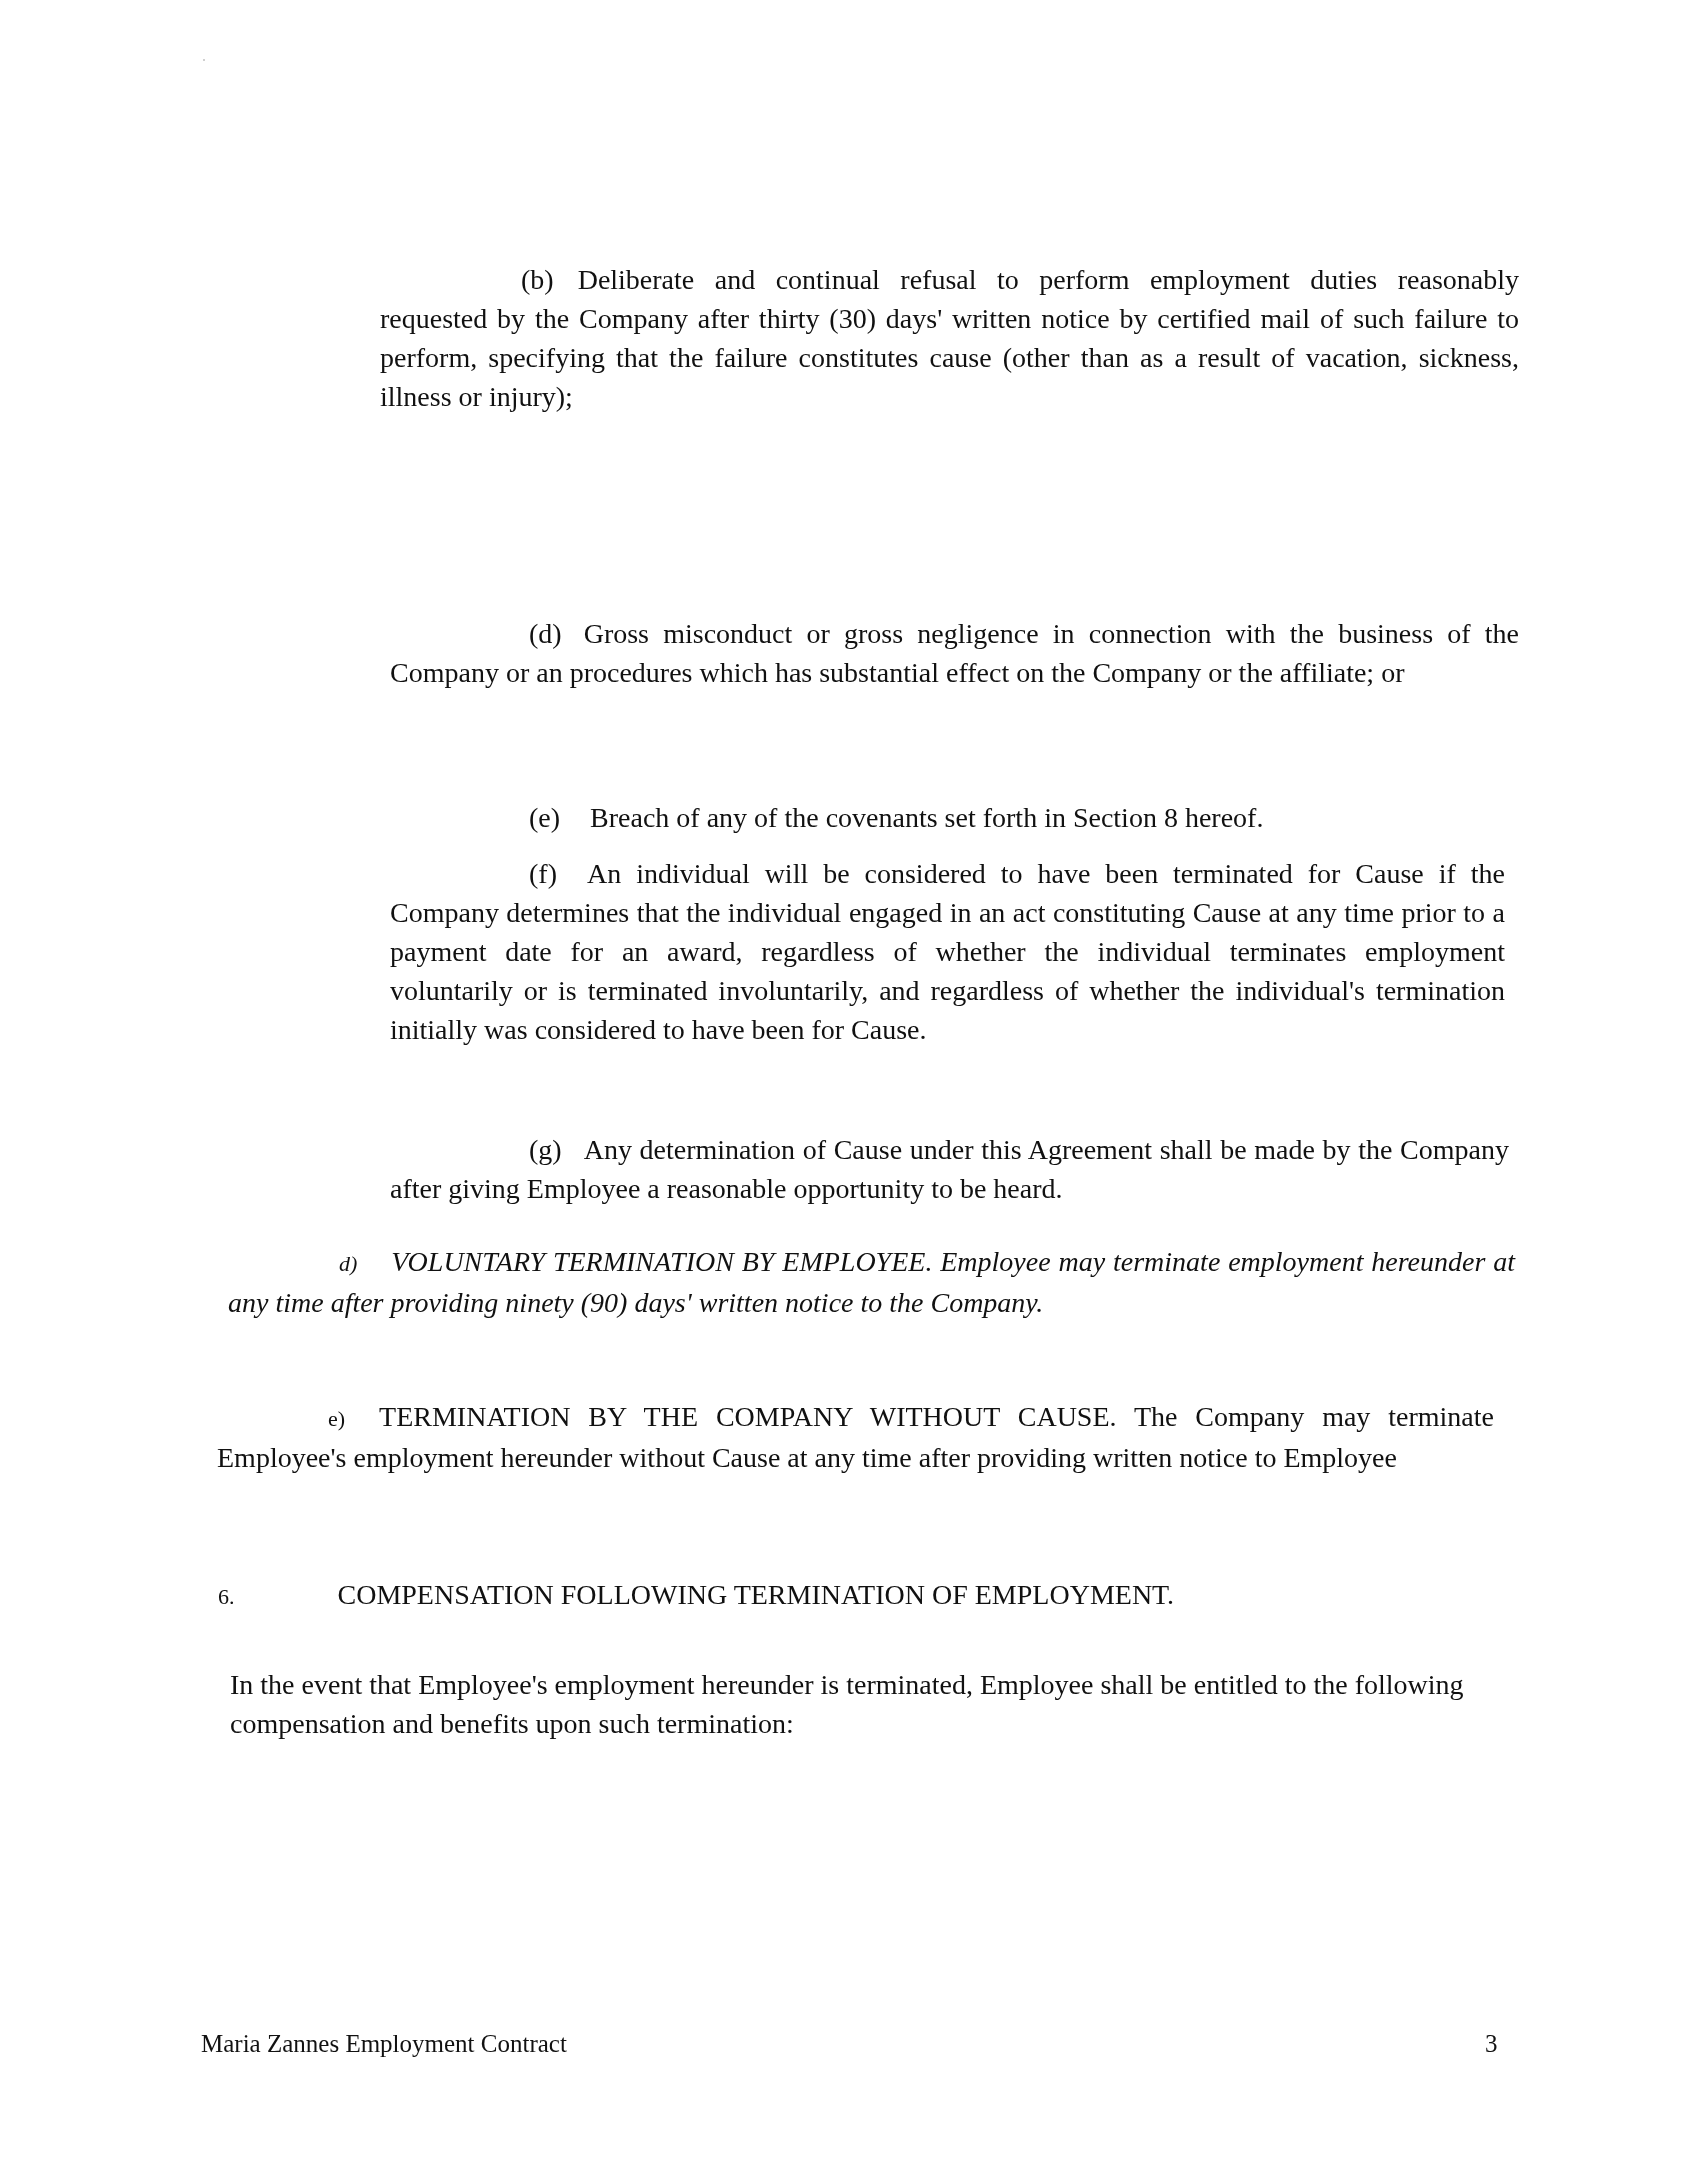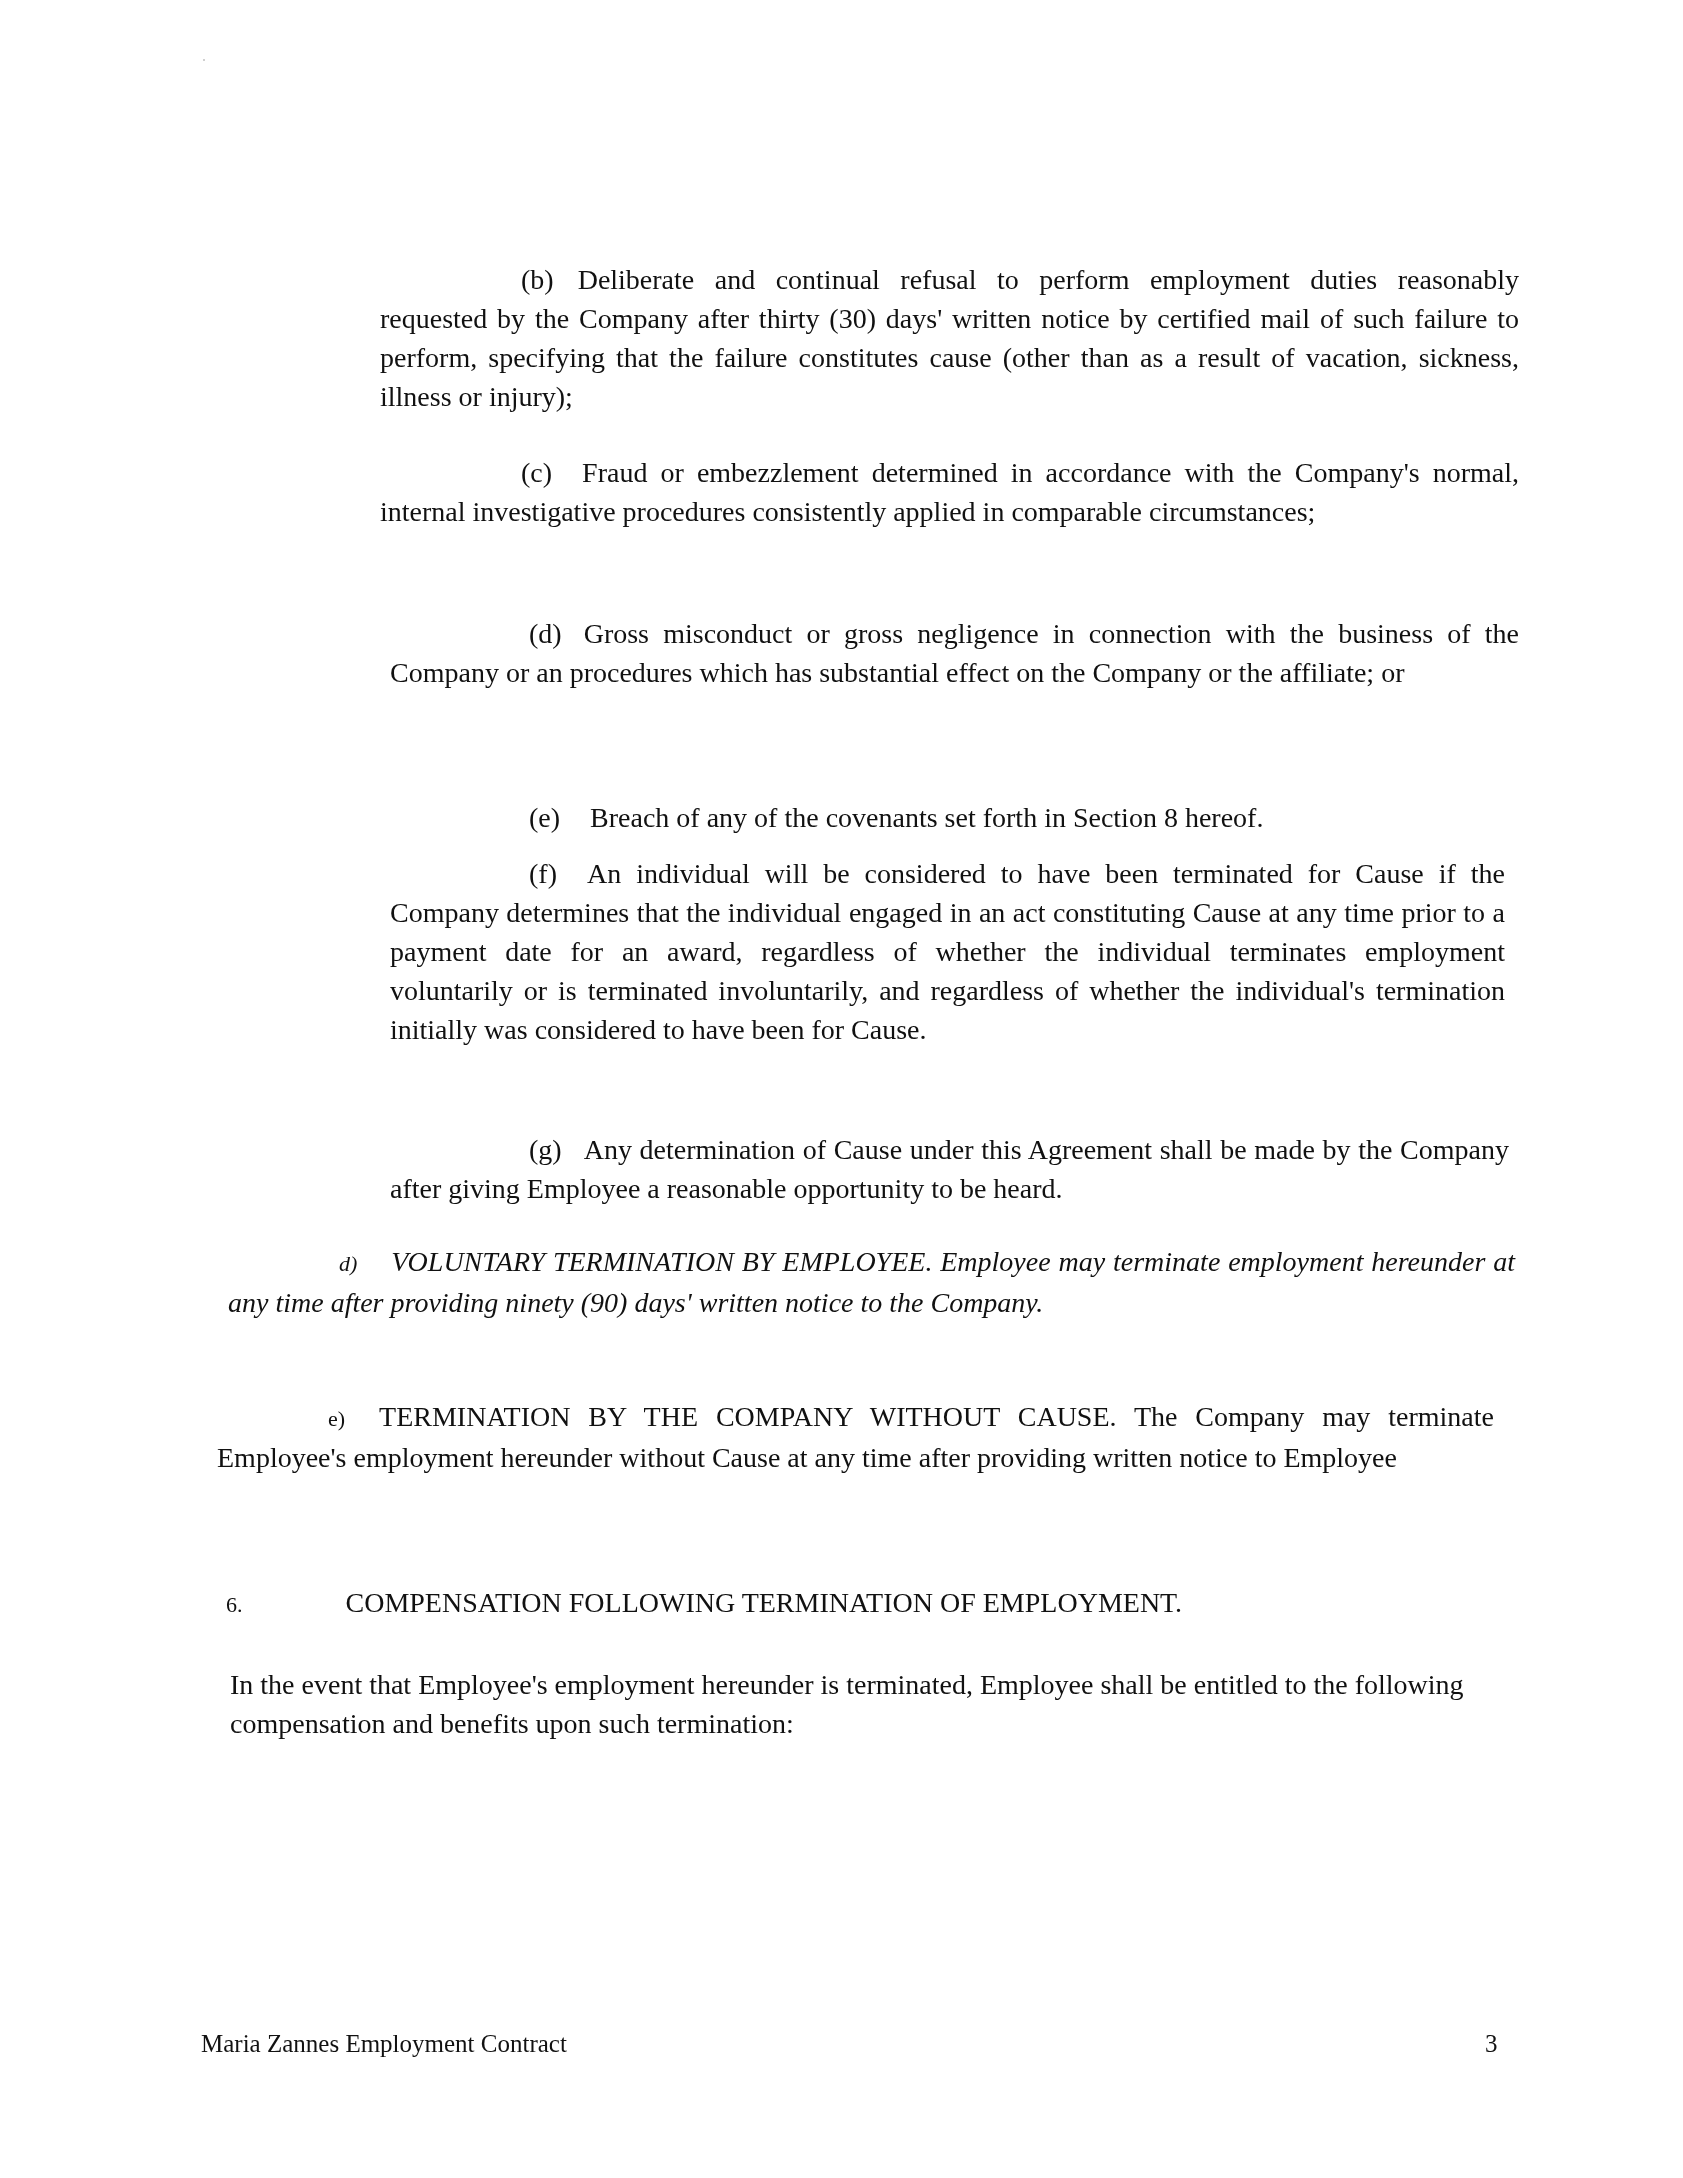--- a/index.html
+++ b/index.html
@@ -6,37 +6,34 @@
   body { width: 1683px; height: 2178px; position: relative; overflow: hidden;
          font-family: "Liberation Serif", "DejaVu Serif", serif; color: #111111; }
   .page { position: absolute; left: 0; top: 0; width: 1683px; height: 2178px; background: #ffffff; }
   .speck { position: absolute; left: 203px; top: 59px; width: 2px; height: 2px; background: #d0d0d0; }
   .para { position: absolute; font-size: 28px; line-height: 39px; text-align: justify;
           text-align-last: left; margin: 14px; }
   .para .indent { display: inline-block; }
   .label { font-size: 28px; }
   .small-label { font-size: 22px; }
   .gap { display: inline-block; }
-  .heading { position: absolute; font-size: 28px; line-height: 39px; margin: 8px; white-space: nowrap; }
+  .heading { position: absolute; font-size: 28px; line-height: 39px; margin: 0; white-space: nowrap; }
   .footer { position: absolute; font-size: 25px; line-height: 30px; white-space: nowrap; margin-top: 16px; }
 </style>
 </head>
 <body>
 
 <div class="page">
 
   <div class="speck"></div>
 
   <p class="para" style="left:366px; top:246px; width:1139px;">
     <span class="indent" style="width:141px;"></span><span class="label">(b)</span><span class="gap" style="width:24px;"></span><span>Deliberate and continual refusal to perform employment duties reasonably requested by the Company after thirty (30) days' written notice by certified mail of such failure to perform, specifying that the failure constitutes cause (other than as a result of vacation, sickness, illness or injury);</span>
   </p>
 
-  <p class="para" style="left:366px; top:439px; width:1139px;">
-    <span class="indent" style="width:141px;"></span><span class="label">(c)</span><span class="gap" style="width:30px;"></span><span>Fraud or embezzlement determined in accordance with the Company's normal, internal investigative procedures consistently applied in comparable circumstances;</span>
-  </p>
 
   <p class="para" style="left:376px; top:600px; width:1129px;">
     <span class="indent" style="width:139px;"></span><span class="label">(d)</span><span class="gap" style="width:22px;"></span><span>Gross misconduct or gross negligence in connection with the business of the Company or an procedures which has substantial effect on the Company or the affiliate; or</span>
   </p>
 
   <p class="para" style="left:376px; top:784px; width:1129px;">
     <span class="indent" style="width:139px;"></span><span class="label">(e)</span><span class="gap" style="width:30px;"></span><span>Breach of any of the covenants set forth in Section 8 hereof.</span>
   </p>
 
   <p class="para" style="left:376px; top:840px; width:1115px;">

